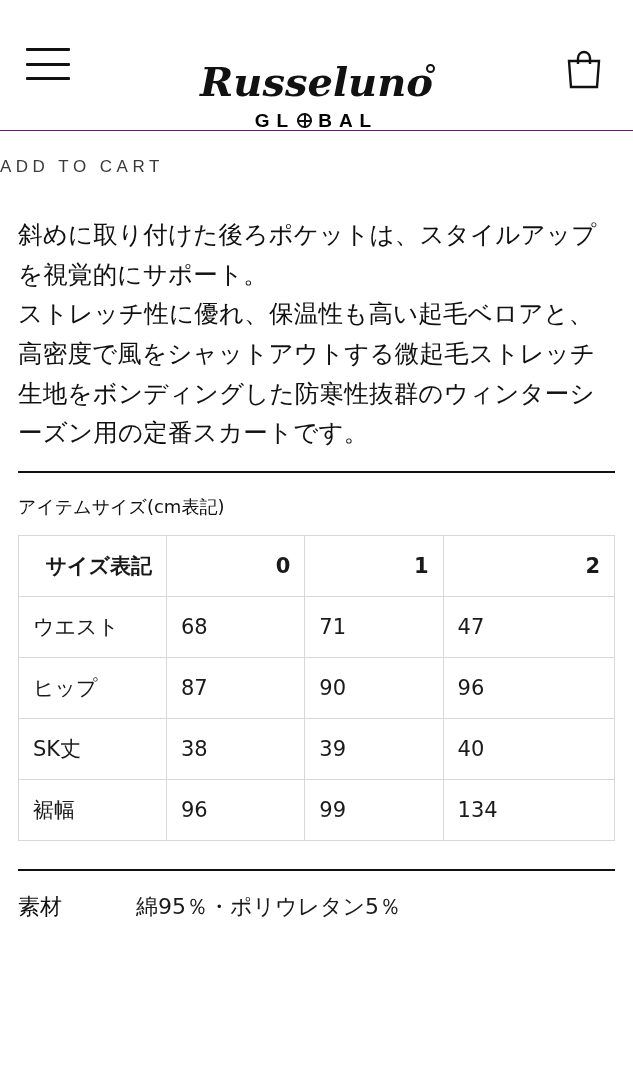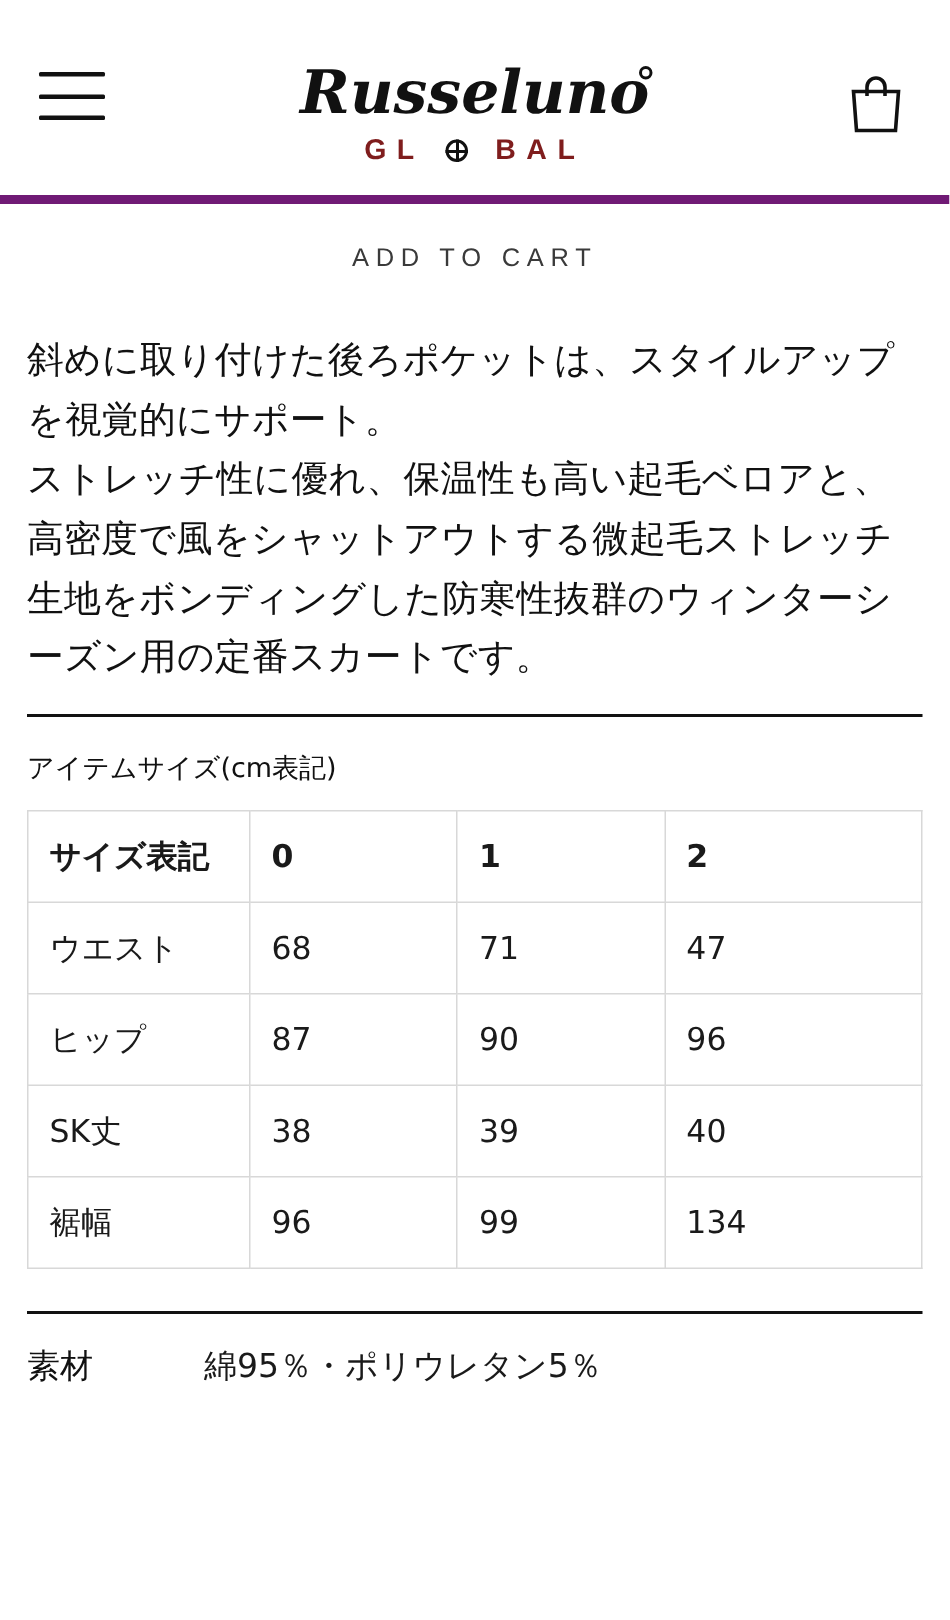--- a/index.html
+++ b/index.html
@@ -39,20 +39,21 @@
   .hamburger span {
     display: block;
     height: 3px;
     background: #111;
     border-radius: 1px;
   }
   .brand {
     text-align: right;
     line-height: 1;
     user-select: none;
+    margin-top: 20px;
   }
   .brand-word {
     font-family: "DejaVu Serif", serif;
     font-style: italic;
     font-weight: bold;
     font-size: 40px;
     letter-spacing: 0px;
     color: #111;
     position: relative;
     display: inline-block;
@@ -65,25 +66,25 @@
     height: 9px;
     border-radius: 50%;
     border: 2px solid #111;
     background: #fff;
   }
   .brand-sub {
     margin-top: 9px;
     font-size: 19px;
     font-weight: bold;
     letter-spacing: 7px;
-    color: #7f1d1d;
+    color: #000000;
     display: flex;
     align-items: center;
     justify-content: center;
-    gap: 12px;
+    gap: 0px;
   }
   .brand-sub .globe {
     display: inline-block;
     width: 15px;
     height: 15px;
     border-radius: 50%;
     border: 2px solid #111;
     position: relative;
     margin: 0 6px 0 2px;
   }
@@ -111,23 +112,22 @@
     position: absolute;
     right: 28px;
     top: 48px;
     width: 42px;
     height: 42px;
     cursor: pointer;
   }
 
   
   .atc-wrap {
-    border-top: 6px solid #701a75;
+    border-top: 1px solid #701a75;
     padding: 26px 0 24px;
-    text-align: center;
   }
   .atc-label {
     font-size: 17px;
     letter-spacing: 4.5px;
     color: #3a3a3a;
     cursor: pointer;
   }
 
   
   .desc {
@@ -164,20 +164,21 @@
     border: 1px solid #d8d8d8;
     padding: 16px 14px;
     text-align: left;
     font-size: 21px;
     font-weight: normal;
     color: #1a1a1a;
     height: 53px;
   }
   table.size th {
     font-weight: bold;
+    text-align: right;
   }
   table.size tr > *:first-child {
     width: 148px;
   }
 
   
   .spec-rule {
     margin: 28px 18px 0 18px;
     border-top: 2px solid #111;
   }

